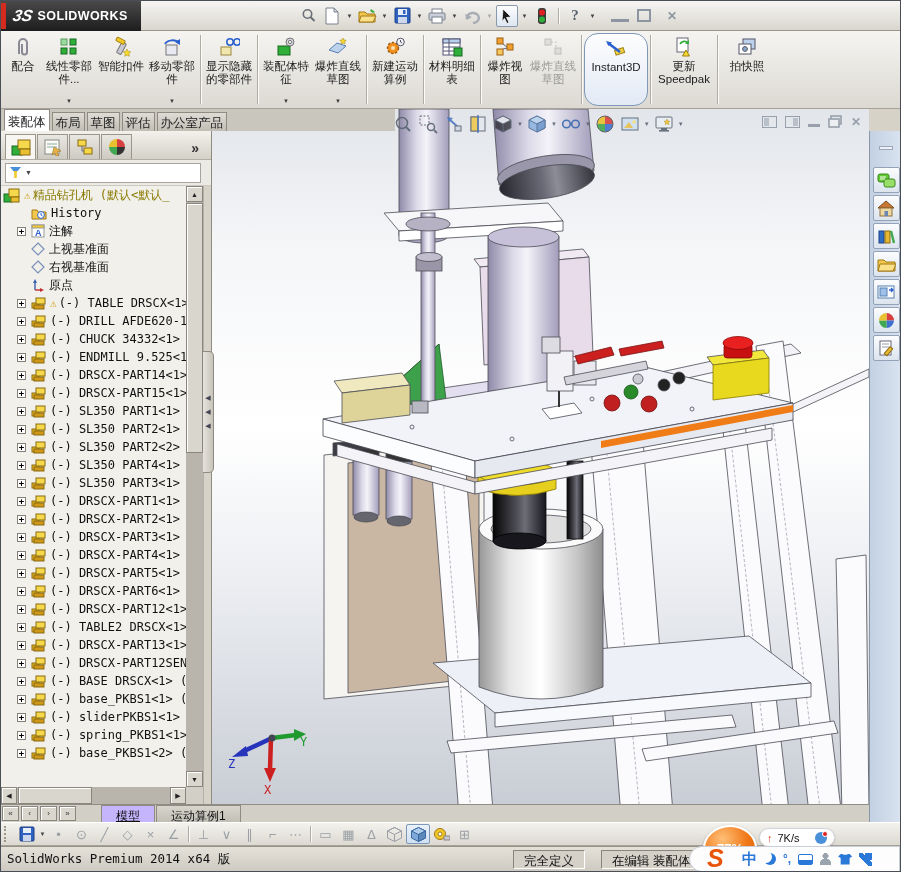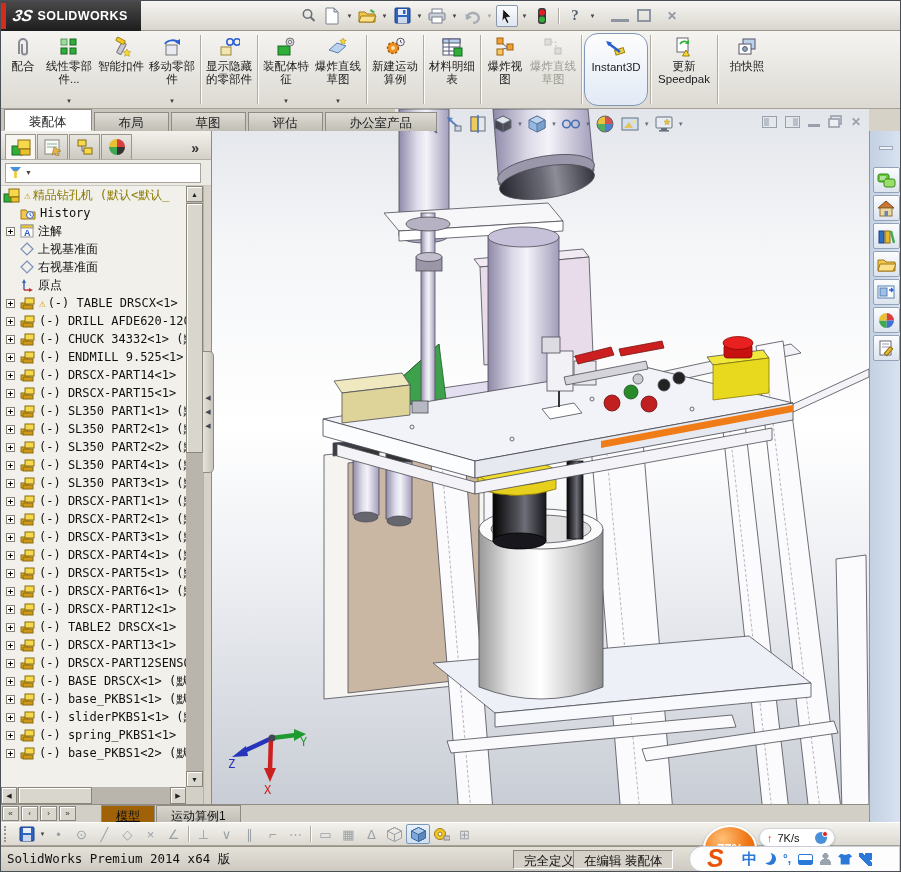--- a/index.html
+++ b/index.html
@@ -29,35 +29,35 @@
 .cbtn .ci{height:23px;margin-bottom:1px;flex:none}
 .cbtn .clab{display:block}
 .cbtn .dd{font-size:6px;color:#3c3c3c;margin-top:auto;padding-bottom:1px}
 .cbtn.disabled{color:#9b9b93}
 .cbtn.disabled svg{opacity:.45;filter:grayscale(1)}
 .cbtn.active{border:1px solid #7f98b8;background:linear-gradient(#fdfdfd,#e2eaf6);border-radius:14px}
 .csep{width:1px;background:#b0aca4;margin:2px 2px;box-shadow:1px 0 0 #fcfbf8;flex:none}
 
 
 #tabstrip{position:absolute;left:0;top:108px;width:394px;height:22px;background:#c9c6be;display:flex;align-items:flex-end;padding-left:3px;z-index:3}
-.vtab{height:19px;padding:2px 24px 2px;font-size:12.5px;background:linear-gradient(#dfdcd5,#c0bdb5);border:1px solid #8f8b82;border-bottom:none;margin-right:2px;color:#222;white-space:nowrap}
+.vtab{height:19px;padding:2px 3px 2px;font-size:12.5px;background:linear-gradient(#dfdcd5,#c0bdb5);border:1px solid #8f8b82;border-bottom:none;margin-right:2px;color:#222;white-space:nowrap}
 .vtab.active{background:#fff;height:22px;padding-top:4px;border-bottom:1px solid #fff}
 
 
 #leftpanel{position:absolute;left:0;top:130px;width:211px;height:673px;background:#eceae4;border-right:1px solid #8f8b82;z-index:2}
 #phead{height:29px;background:linear-gradient(#f3f1eb,#d4d1c8);display:flex;align-items:flex-end;padding:2px 4px 0;border-bottom:1px solid #b3afa6}
 .ptab{width:31px;height:25px;border:1px solid #9a968c;border-bottom:none;background:linear-gradient(#e9e7e1,#cdcac2);display:flex;align-items:center;justify-content:center;margin-right:1px}
 .ptab.active{background:#f7f6f2}
 #pchev{margin-left:auto;font-size:14px;color:#333;padding:0 8px 3px;font-weight:bold}
 #filterrow{height:26px;display:flex;align-items:center;padding:3px 10px 3px 4px;border-bottom:1px solid #ccc9c0;background:#eceae4}
 #fbox{flex:1;height:20px;background:#fff;border:1px solid #a8a49c;display:flex;align-items:center;padding-left:4px;gap:4px}
 .funnel{width:11px;height:11px;background:linear-gradient(#4a90d8 40%,#f0c830 40%);clip-path:polygon(0 0,100% 0,62% 45%,62% 100%,38% 100%,38% 45%)}
 #tree{position:absolute;left:0;top:55px;width:186px;bottom:17px;background:#f1f0eb;overflow:hidden}
 .trow{height:18px;display:flex;align-items:center;white-space:nowrap;overflow:hidden;font-family:"DejaVu Sans Mono",monospace;font-size:12px;padding-left:2px}
-.trow.child{padding-left:5px}
+.trow.child{padding-left:16px}
 .exp{width:9px;height:9px;border:1px solid #848078;background:#fff;font:bold 9px/7px "DejaVu Sans Mono",monospace;text-align:center;color:#000;margin-right:5px;flex:none}
 .exp.hid{visibility:hidden}
 .ticn{flex:none;margin-right:4px;display:inline-flex}
 .warn-ico{display:none;color:#d09600;font-size:11px;margin-right:2px;flex:none;line-height:1}
 .trow.warn .warn-ico{display:inline}
 .trow.root .tlabel{color:#8a7a00}
 .tlabel{overflow:hidden}
 
 .sbtn{background:#d9d6cd;border:1px solid #8a867e;box-shadow:inset 1px 1px 0 #fff;display:flex;align-items:center;justify-content:center;font-size:7px;color:#222}
 #vscroll{position:absolute;right:8px;top:55px;width:17px;bottom:17px;background:#b9b5ac}
@@ -86,21 +86,21 @@
 
 #taskpane{position:absolute;left:868px;top:130px;width:33px;height:691px;background:linear-gradient(90deg,#c3d1e3,#dae3f0);border-left:1px solid #8a97a8;z-index:2}
 #tpgrip{height:34px;display:flex;align-items:center;justify-content:center}
 #tpgrip i{width:14px;height:4px;border:1px solid #9aa8ba;background:#eef2f8}
 .tpbtn{width:27px;height:26px;margin:2px auto;background:linear-gradient(#fbfcfe,#dce4ee);border:1px solid #93a2b6;border-radius:2px;display:flex;align-items:center;justify-content:center}
 
 
 #bottomtabs{position:absolute;left:0;top:803px;width:868px;height:18px;background:#d2cfc7;border-top:1px solid #918d84;display:flex;align-items:flex-end;z-index:3}
 .nb{width:17px;height:15px;margin:0 1px 1px 1px;background:#d9d6cd;border:1px solid #8a867e;box-shadow:inset 1px 1px 0 #fff;font-size:8px;display:flex;align-items:center;justify-content:center;color:#333}
 .btab{height:17px;padding:2px 14px;font-size:12px;border:1px solid #8f8b82;border-bottom:none;background:linear-gradient(#d8d5cd,#c1beb6);margin-right:1px;white-space:nowrap}
-.btab.active{background:#a16207;text-decoration:underline}
+.btab.active{background:#c4b5fd;text-decoration:underline}
 
 
 #quicktools{position:absolute;left:0;top:821px;width:899px;height:24px;background:linear-gradient(#f3f2ed,#dcd9d1);border-top:1px solid #fff;border-bottom:1px solid #a6a29a;display:flex;align-items:center;padding-left:3px;z-index:3}
 .qgrip{width:6px;height:16px;border-left:2px dotted #9a968c;margin-right:5px}
 .qt{width:23px;text-align:center;font-size:13px;color:#9aa0a6;flex:none}
 .qsep{width:1px;height:16px;background:#b0aca4;box-shadow:1px 0 0 #fcfbf8;margin:0 3px;flex:none}
 .qt.cubeon{width:24px;height:20px;border:1px solid #7f98b8;background:linear-gradient(#eaf1fa,#cfe0f2);border-radius:2px;display:flex;align-items:center;justify-content:center}
 
 
 #statusbar{position:absolute;left:0;top:845px;width:899px;height:26px;background:linear-gradient(#e4e1d9,#cdc9c0);border-top:1px solid #969288;display:flex;align-items:center;z-index:4}
@@ -1188,21 +1188,21 @@
           <circle cx="7" cy="7" r="2" fill="#fff" stroke="#a07818"></circle>
           <rect x="11" y="9" width="6" height="4" fill="#c8c8d0" stroke="#888"></rect>
         </svg>
       </span>
     <span class="qt">⊞</span>
   </div>
 
   <div id="statusbar">
     <span id="sprod">SolidWorks Premium 2014 x64 版</span>
     <span class="scell" style="left:512px">完全定义</span>
-    <span class="scell" style="left:572px">在编辑 装配体</span>
+    <span class="scell" style="left:600px">在编辑 装配体</span>
   </div>
 
   <div id="imebar">
     <span class="imeic ime-zh">中</span>
     <span class="imeic">
         <span class="moon"></span>
       </span>
     <span class="imeic degc">°,</span>
     <span class="imeic">
         <span class="kbd"></span>

